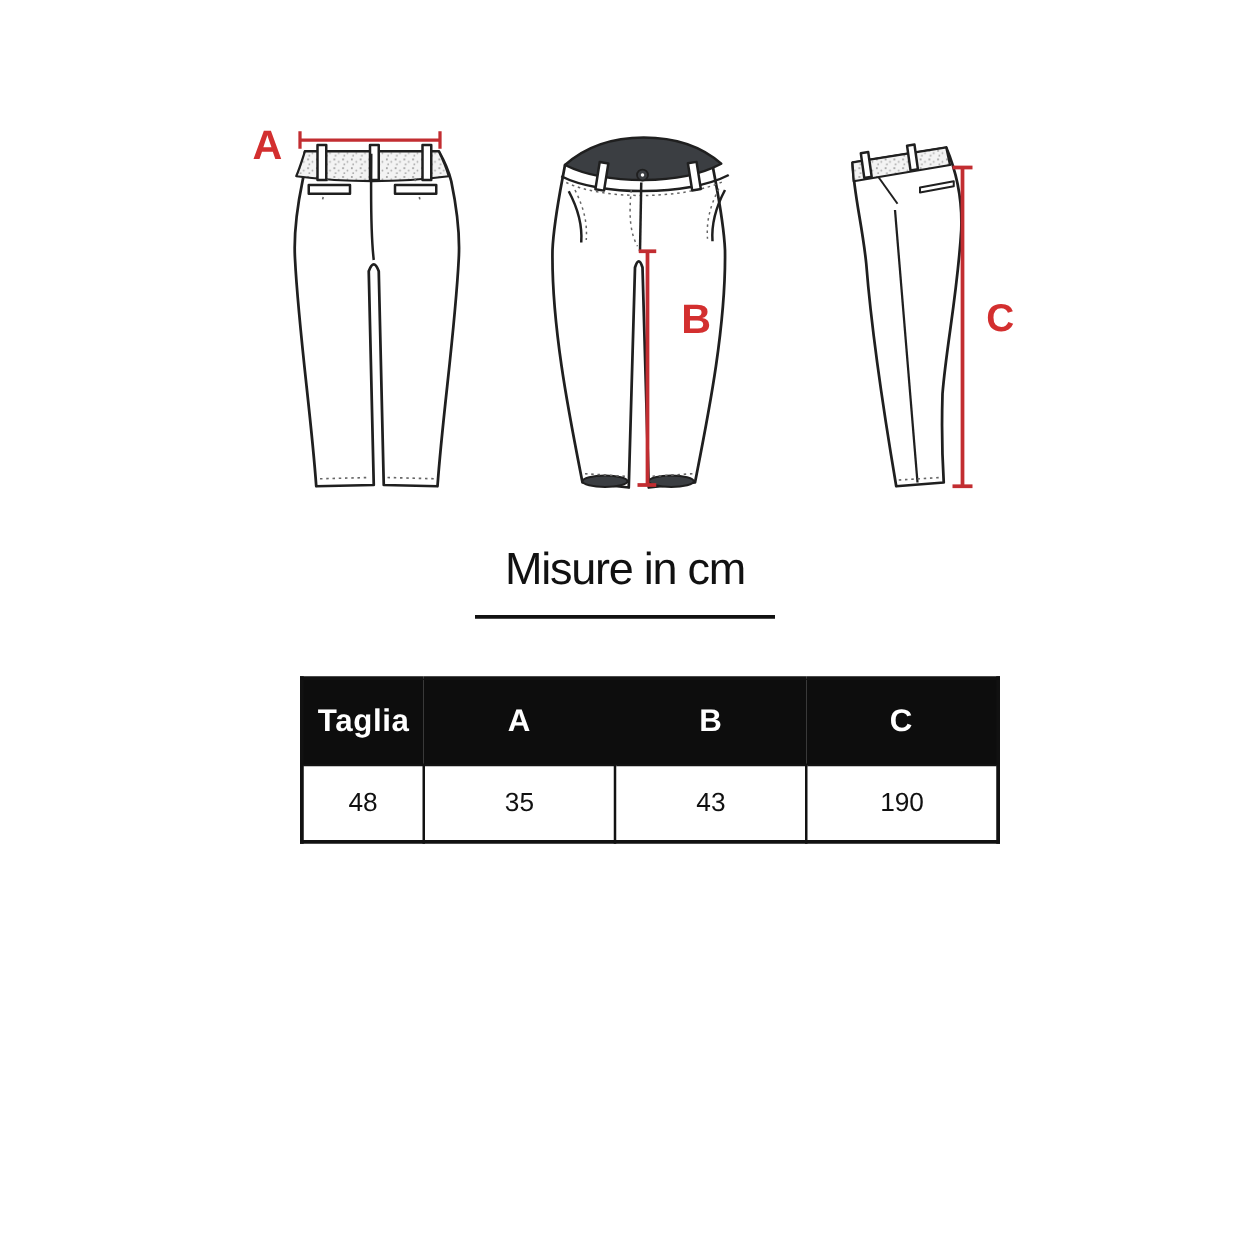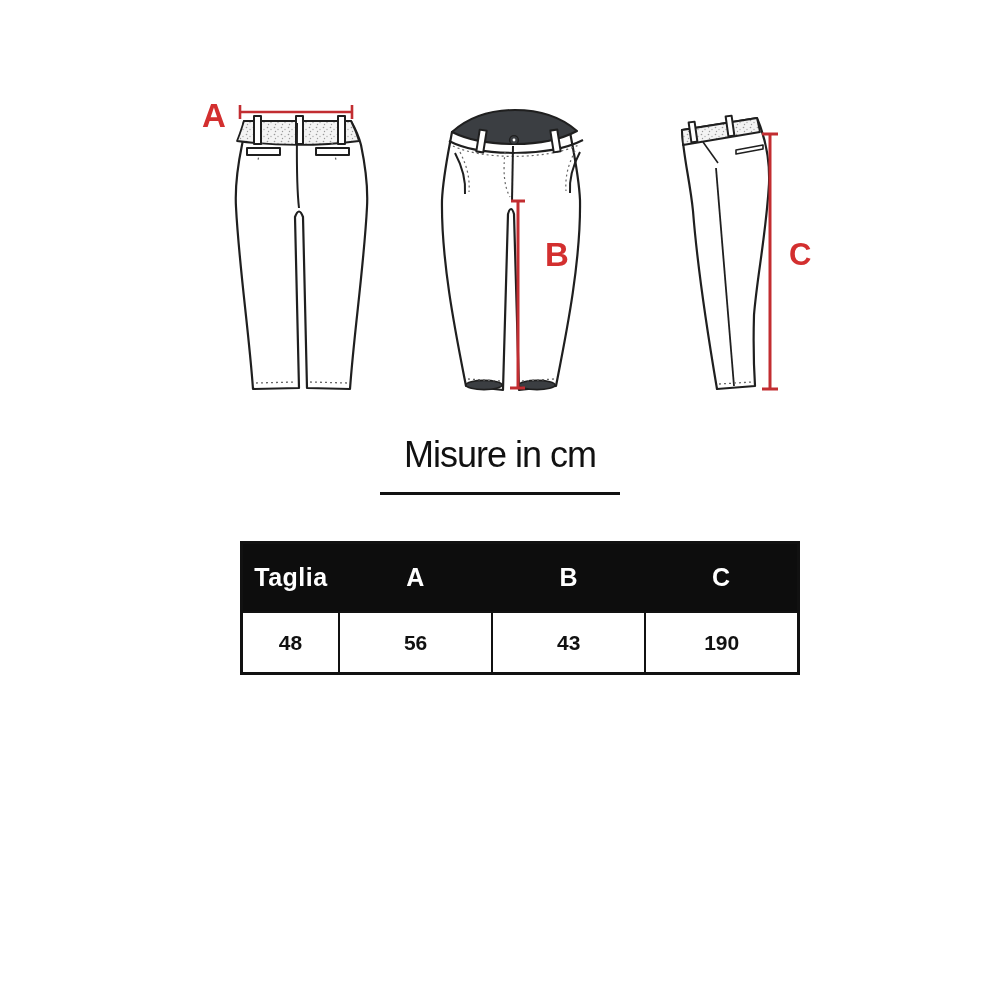--- a/index.html
+++ b/index.html
@@ -28,21 +28,21 @@
     border-collapse:collapse;table-layout:fixed;
     border:3px solid #111;
     margin-top:23px;
   }
   #size-table thead th{
     background:#0d0d0d;color:#ffffff;font-weight:800;font-size:25px;
     height:65px;text-align:center;vertical-align:middle;border:none;
     letter-spacing:0.5px;
   }
   #size-table tbody td{
-    background:#ffffff;color:#111;font-weight:700;font-size:21px;
+    background:#ffffff;color:#111;font-weight:400;font-size:21px;
     height:57px;text-align:center;vertical-align:middle;
     border:2px solid #111;
   }
   #size-table col.c-taglia{width:17.5%;}
   #size-table col.c-meas{width:27.5%;}
 </style>
 </head>
 <body>
 
 <div id="canvas">
@@ -189,20 +189,20 @@
       <tr>
         <th>Taglia</th>
         <th>A</th>
         <th>B</th>
         <th>C</th>
       </tr>
     </thead>
     <tbody>
       <tr>
         <td>48</td>
-        <td>56</td>
+        <td>35</td>
         <td>43</td>
         <td>190</td>
       </tr>
     </tbody>
   </table>
 
 </div>
 
 </body></html>

